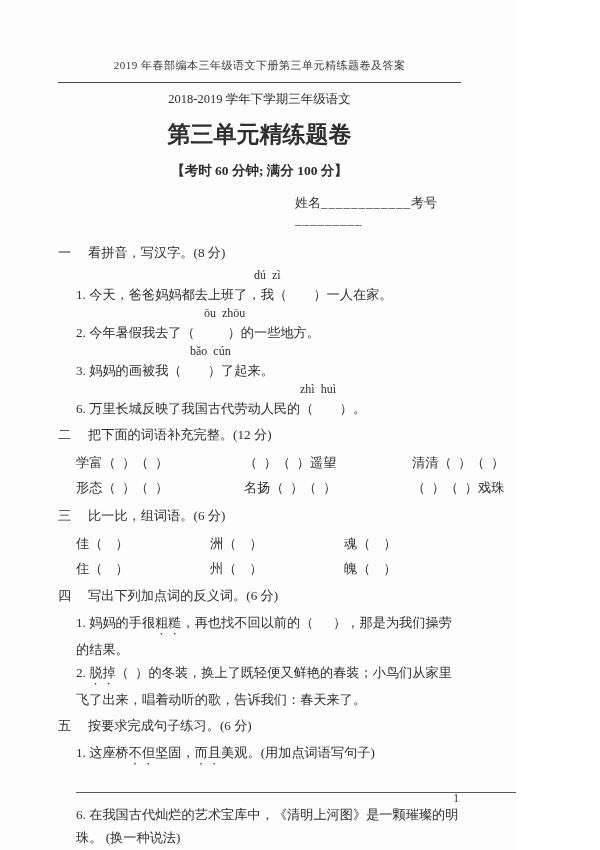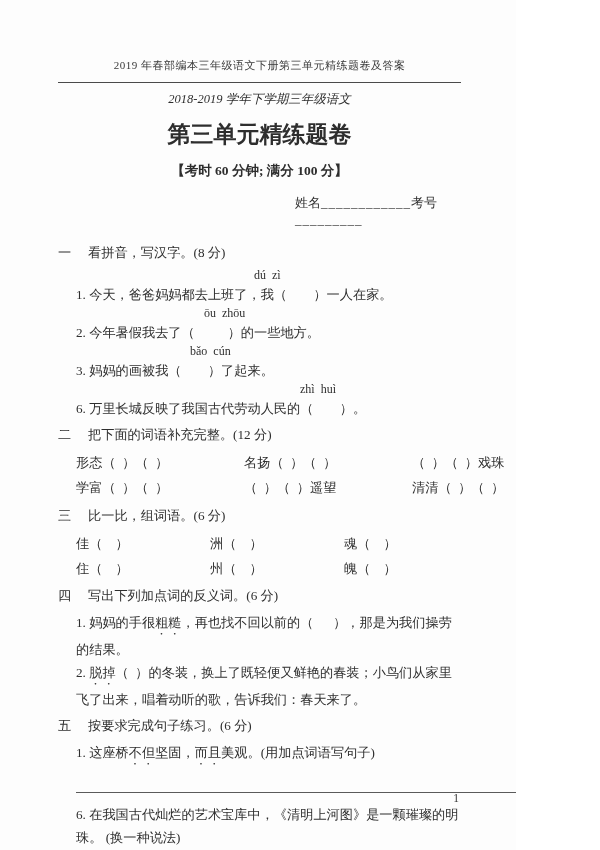--- a/index.html
+++ b/index.html
@@ -8,21 +8,21 @@
     width:516px;height:850px;
     background:#fdfdfd;
     font-family:"Liberation Serif","DejaVu Serif",serif;
     color:#2e2e2e;
     overflow:hidden;
     box-sizing:border-box;
   }
   .content{position:absolute;left:58px;right:55px;top:58px;}
   .doc-header{font-size:11px;text-align:center;color:#3a3a3a;margin-bottom:9px;letter-spacing:.5px;}
   .rule{border:none;border-top:1px solid #4a4a4a;margin:0 0 8px 0;}
-  .course{font-size:12.5px;text-align:center;margin-bottom:11px;font-style:italic;}
+  .course{font-size:12.5px;text-align:center;margin-bottom:11px;}
   .paper-title{font-size:23px;font-weight:bold;text-align:center;margin:0 0 12px 0;}
   .meta{font-size:13.5px;font-weight:bold;text-align:center;margin-bottom:14px;}
   .namerow{font-size:13px;margin:0 0 16px 237px;}
   .namerow .blank{letter-spacing:1px;}
   .section{margin-bottom:6px;}
   .sec-head{font-size:13.2px;margin:4px 0 6px 0;}
   .sec-no{display:inline-block;width:30px;}
   .line{font-size:13.2px;line-height:1.75;white-space:pre-wrap;margin-left:18px;}
   .pinyin{font-size:12px;color:#2e2e2e;line-height:1.25;white-space:pre;}
   .pin-1{margin-left:196px;}
@@ -75,28 +75,28 @@
       <div class="line">3. 妈妈的画被我（        ）了起来。</div>
       <div class="pinyin pin-4">zhì  huì</div>
       <div class="line">6. 万里长城反映了我国古代劳动人民的（        ）。</div>
     </div>
 
     <div class="section">
       <div class="sec-head">
         <span class="sec-no">二</span><span class="sec-title">把下面的词语补充完整。(12 分)</span>
       </div>
       <div class="gridrow s2row">
+        <span>学富（  ）（  ）</span>
+        <span>（  ）（  ）遥望</span>
+        <span>清清（  ）（  ）</span>
+      </div>
+      <div class="gridrow s2row">
         <span>形态（  ）（  ）</span>
         <span>名扬（  ）（  ）</span>
         <span>（  ）（  ）戏珠</span>
-      </div>
-      <div class="gridrow s2row">
-        <span>学富（  ）（  ）</span>
-        <span>（  ）（  ）遥望</span>
-        <span>清清（  ）（  ）</span>
       </div>
     </div>
 
     <div class="section">
       <div class="sec-head">
         <span class="sec-no">三</span><span class="sec-title">比一比，组词语。(6 分)</span>
       </div>
       <div class="gridrow s3row">
         <span>佳（    ）</span>
         <span>洲（    ）</span>

